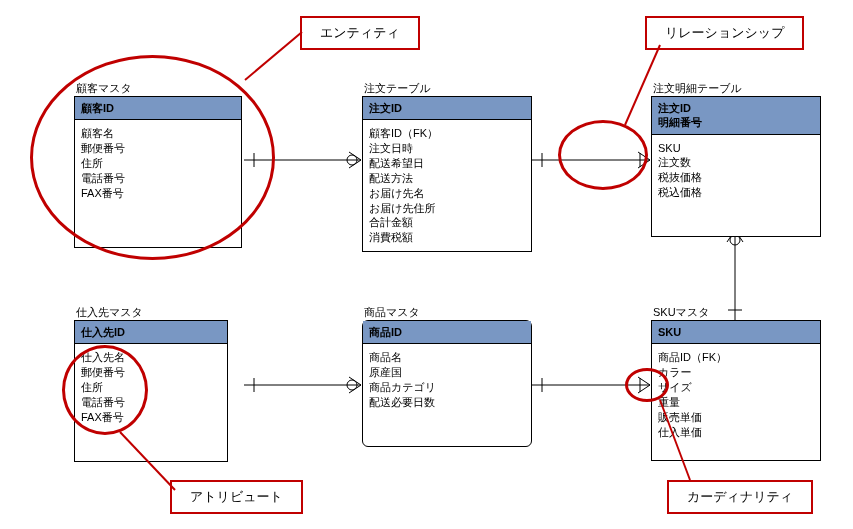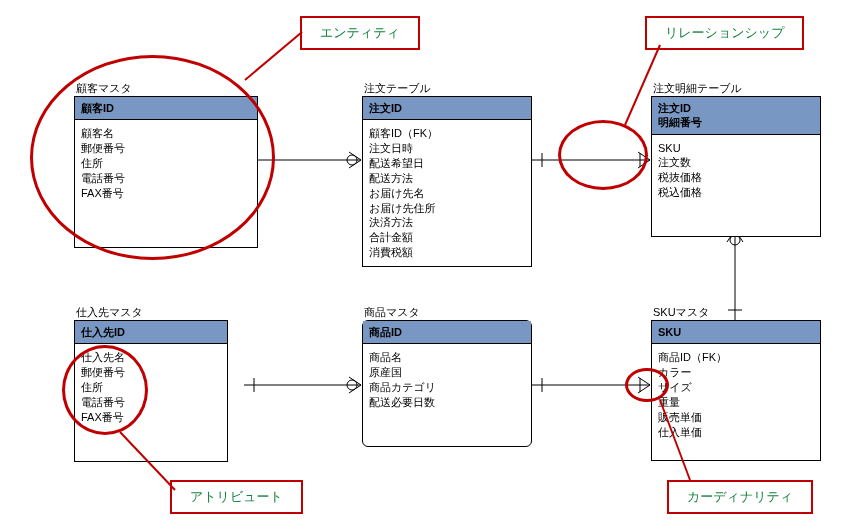--- a/index.html
+++ b/index.html
@@ -35,21 +35,21 @@
     font-size: 11px;
     line-height: 1.35;
     min-height: 20px;
   }
   .label-box {
     position: absolute;
     border: 2px solid #c00000;
     background: #fff;
     padding: 6px 18px;
     font-size: 13px;
-    color: #15803d;
+    color: #000000;
     text-align: center;
   }
   .red-ellipse {
     position: absolute;
     border: 3px solid #c00000;
     border-radius: 50%;
     pointer-events: none;
   }
   svg.connector {
     position: absolute;
@@ -102,21 +102,21 @@
   <g stroke="#000" stroke-width="1" fill="none">
     <line x1="735" y1="230" x2="735" y2="320"></line>
     <line x1="728" y1="310" x2="742" y2="310"></line>
     <circle cx="735" cy="240" r="5"></circle>
     <line x1="735" y1="230" x2="727" y2="242"></line>
     <line x1="735" y1="230" x2="743" y2="242"></line>
   </g>
 </svg>
 
 <div class="entity-title" style="left:76px; top:81px;">顧客マスタ</div>
-<div class="entity" style="left:74px; top:96px; width:184px;">
+<div class="entity" style="left:74px; top:96px; width:168px;">
   <div class="pk">
     <div>顧客ID</div>
   </div>
   <div class="attrs">
     <div>顧客名</div>
     <div>郵便番号</div>
     <div>住所</div>
     <div>電話番号</div>
     <div>FAX番号</div>
     <div style="height:40px"></div>
@@ -128,21 +128,20 @@
   <div class="pk">
     <div>注文ID</div>
   </div>
   <div class="attrs">
     <div>顧客ID（FK）</div>
     <div>注文日時</div>
     <div>配送希望日</div>
     <div>配送方法</div>
     <div>お届け先名</div>
     <div>お届け先住所</div>
-    <div>決済方法</div>
     <div>合計金額</div>
     <div>消費税額</div>
   </div>
 </div>
 
 <div class="entity-title" style="left:653px; top:81px;">注文明細テーブル</div>
 <div class="entity" style="left:651px; top:96px; width:170px;">
   <div class="pk">
     <div>注文ID</div>
     <div>明細番号</div>

